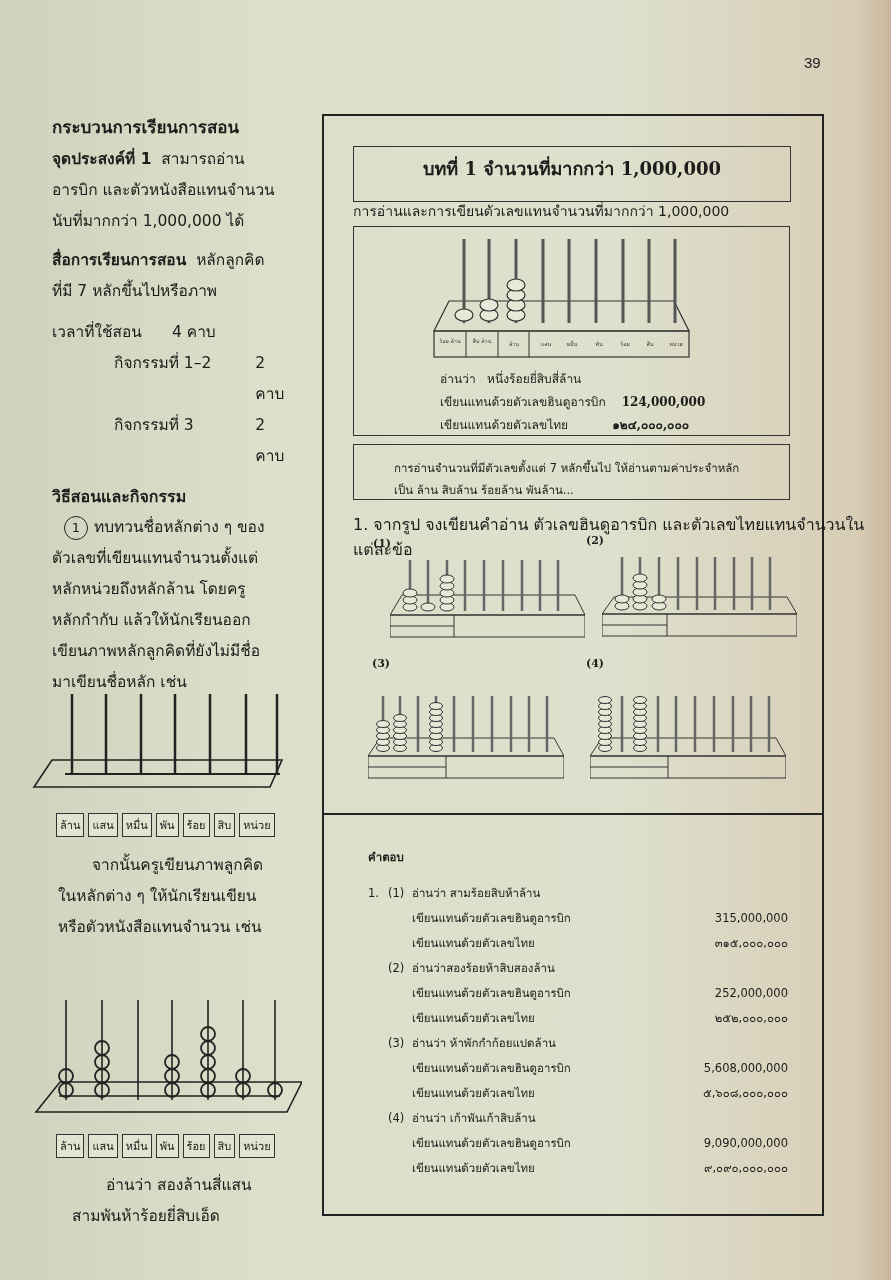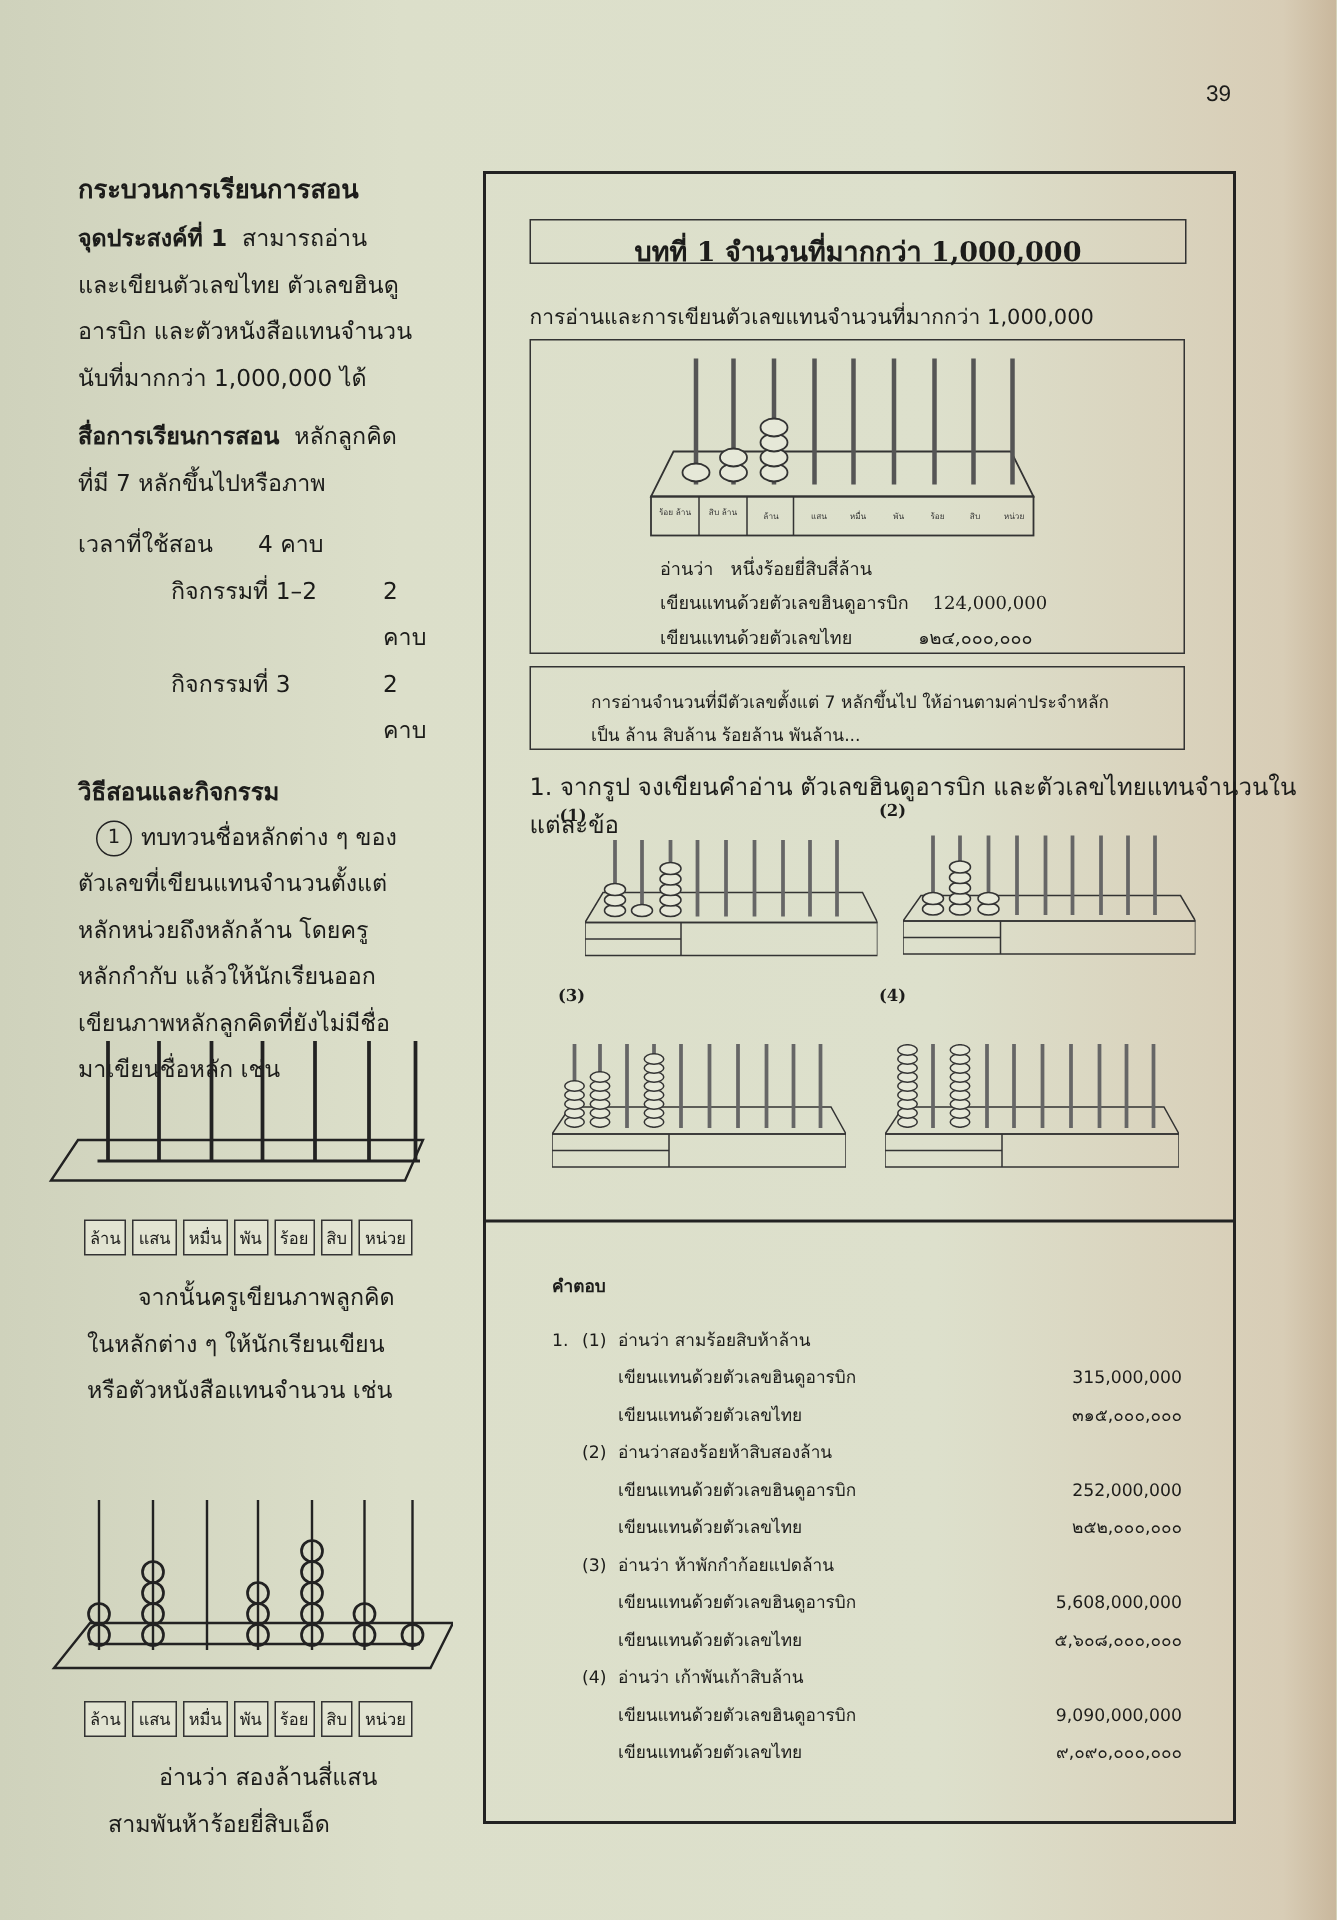--- a/index.html
+++ b/index.html
@@ -34,25 +34,25 @@
   .label-row { display: flex; gap: 4px; }
   .label-box { border: 1.5px solid #333; font-size: 11px; padding: 2px 3px; text-align: center; background: #e2e4d2; }
 
   .fig-left { position: absolute; left: 32px; width: 270px; }
 
   .center-para { font-size: 15.5px; line-height: 31px; }
 
   
   .frame { position: absolute; left: 322px; top: 114px; width: 502px; height: 1102px; border: 2px solid #222; }
   .frame-divider { position: absolute; left: 322px; top: 813px; width: 502px; border-top: 2px solid #222; }
-  .chapter-box { position: absolute; left: 353px; top: 146px; width: 438px; height: 30px; border: 1.5px solid #333; text-align: center; font-family: "DejaVu Serif", serif; font-weight: bold; font-size: 18px; line-height: 44px; }
+  .chapter-box { position: absolute; left: 353px; top: 146px; width: 438px; height: 56px; border: 1.5px solid #333; text-align: center; font-family: "DejaVu Serif", serif; font-weight: bold; font-size: 18px; line-height: 44px; }
   .subtitle { position: absolute; left: 353px; top: 200px; font-size: 14px; }
   .fig-box { position: absolute; left: 353px; top: 226px; width: 437px; height: 210px; border: 1.5px solid #333; }
   .read-lines { position: absolute; left: 440px; top: 368px; font-size: 12px; line-height: 23px; }
-  .read-lines .val { display: inline-block; margin-left: 16px; font-family: "DejaVu Serif", serif; }
+  .read-lines .val { display: inline-block; margin-left: 16px; font-family: "DejaVu Serif", serif; font-weight: bold; }
   .note-box { position: absolute; left: 353px; top: 444px; width: 437px; height: 56px; border: 1.5px solid #333; padding: 12px 0 0 40px; font-size: 11.5px; line-height: 22px; }
   .q1 { position: absolute; left: 353px; top: 512px; font-size: 16px; }
   .fig-label { position: absolute; font-size: 11px; font-family: "DejaVu Serif", serif; font-weight: bold; }
 
   .answers { position: absolute; left: 356px; top: 848px; width: 420px; font-size: 11.5px; margin-left: 12px; }
   .ans-title { font-weight: bold; margin-bottom: 14px; }
   .ans-line { display: flex; height: 25px; align-items: center; }
   .ans-num { width: 20px; }
   .ans-sub { width: 24px; }
   .ans-text { flex: 1; }
@@ -63,21 +63,20 @@
 </head>
 <body>
 
 <div class="page-bg"></div>
 <div class="page-number">39</div>
 
 <div class="left-col">
   <div class="left-title">กระบวนการเรียนการสอน</div>
   <div class="objective">
     <div><b>จุดประสงค์ที่ 1</b>&nbsp; <span>สามารถอ่าน</span></div>
-    <div>และเขียนตัวเลขไทย ตัวเลขฮินดู</div>
     <div>อารบิก และตัวหนังสือแทนจำนวน</div>
     <div>นับที่มากกว่า 1,000,000 ได้</div>
   </div>
   <div class="media">
     <div><b>สื่อการเรียนการสอน</b>&nbsp; <span>หลักลูกคิด</span></div>
     <div>ที่มี 7 หลักขึ้นไปหรือภาพ</div>
   </div>
   <div class="time-block">
     <div class="time-row">
         <span class="lbl">เวลาที่ใช้สอน</span>

